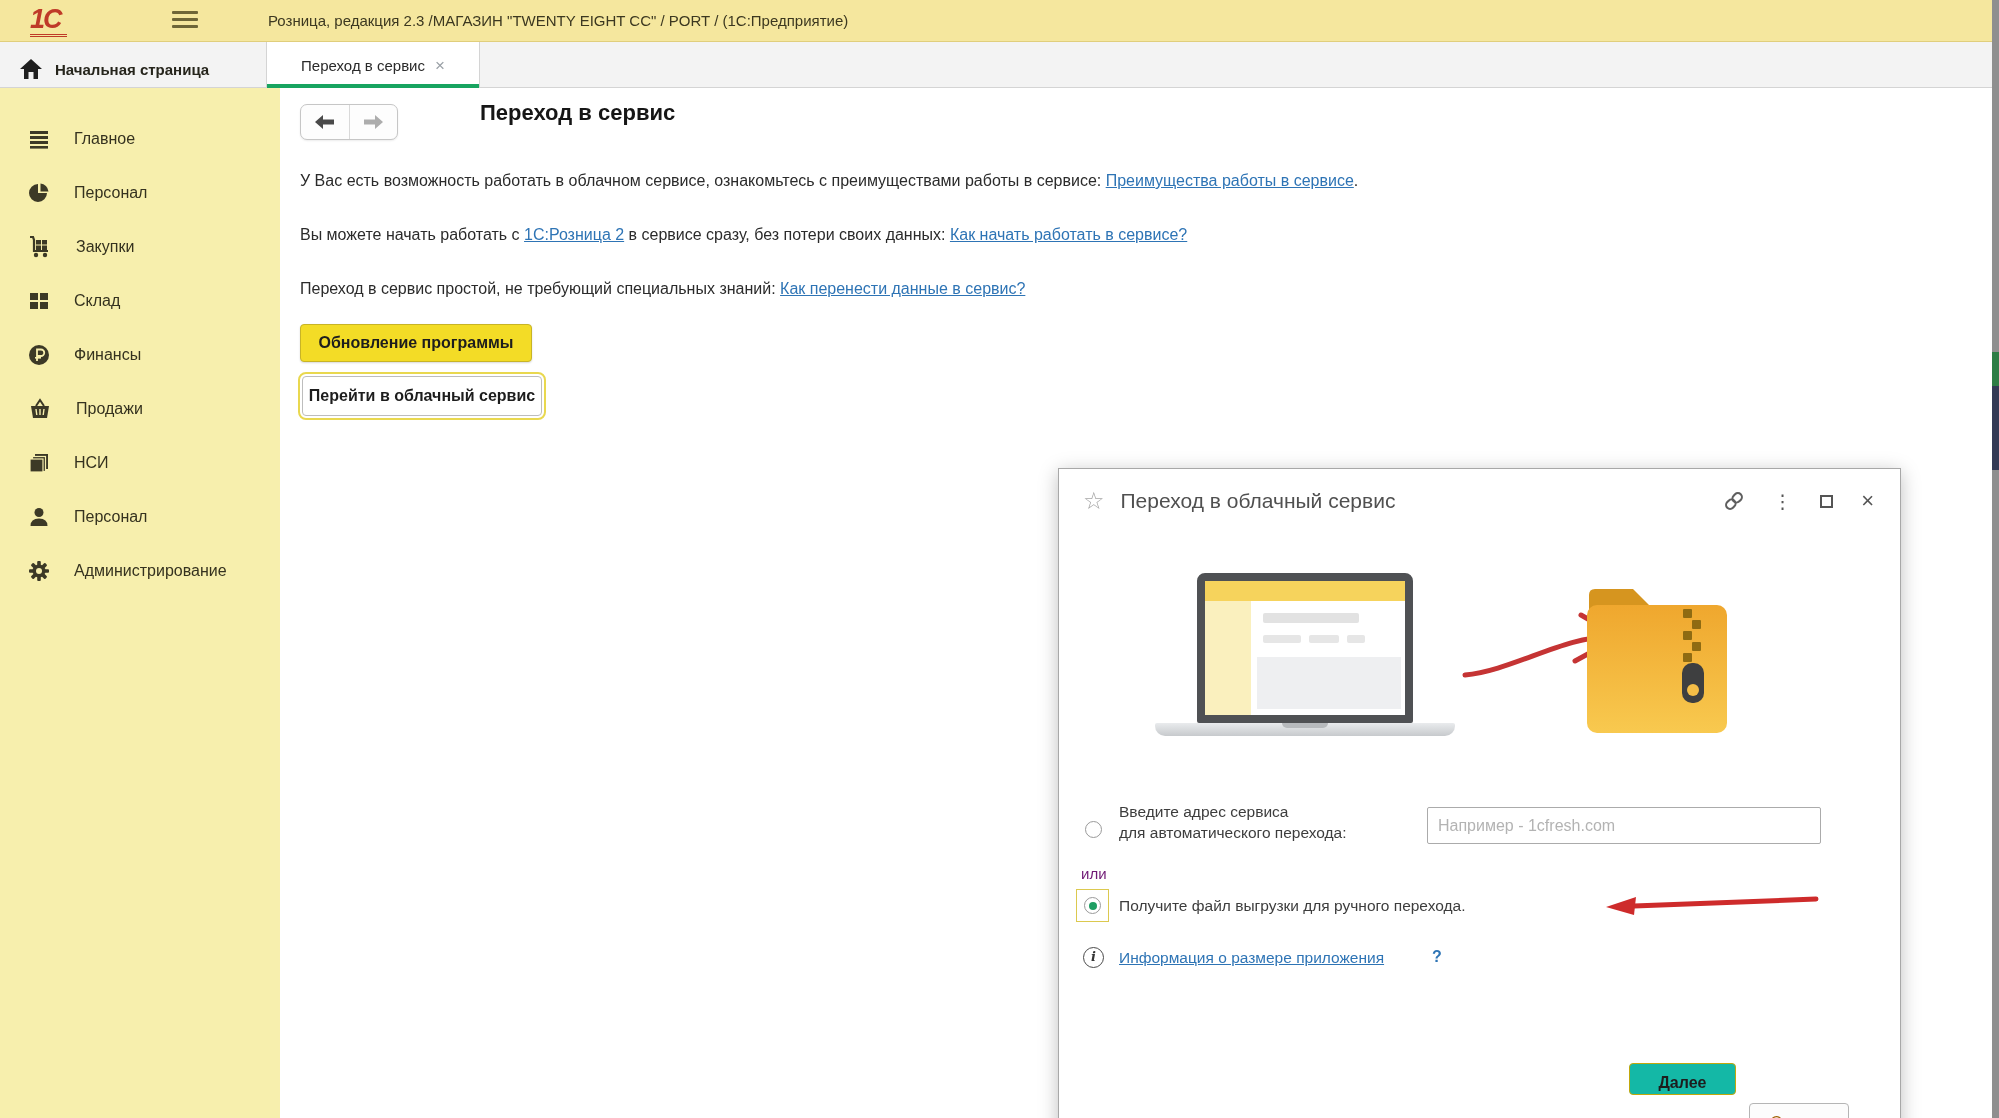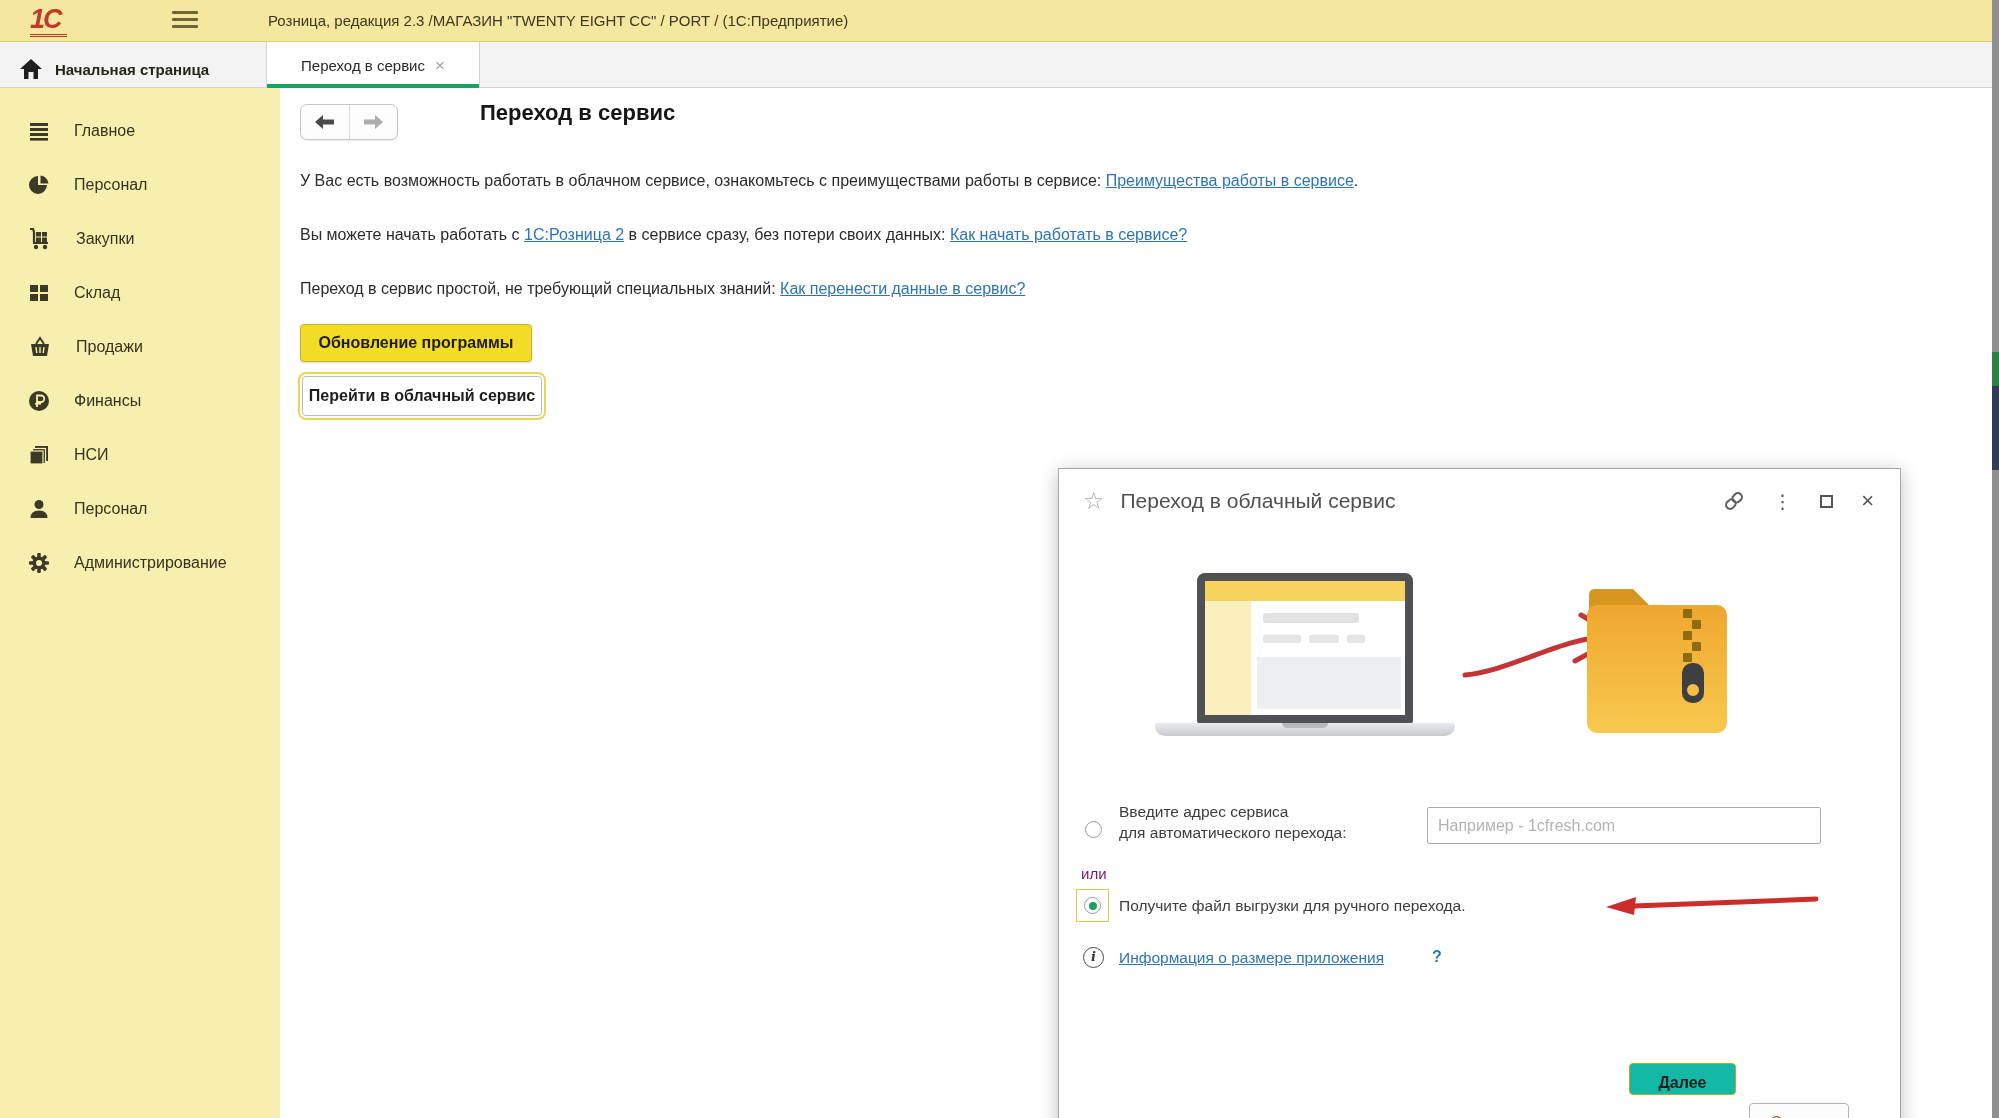--- a/index.html
+++ b/index.html
@@ -16,21 +16,21 @@
   
   .tabbar { position:absolute; top:42px; left:0; right:0; height:46px; background:#F3F3F3; border-bottom:1px solid #D4D4D4; z-index:4; }
   .tab-home { position:absolute; left:0; top:0; width:266px; height:54px; display:flex; align-items:center; padding-left:20px; gap:13px; cursor:pointer; }
   .tab-home .lbl { font-size:15px; font-weight:bold; color:#26251c; }
   .tab-active { position:absolute; left:266px; top:0; width:214px; height:46px; background:#fff; border-left:1px solid #D4D4D4; border-right:1px solid #D4D4D4; display:flex; align-items:center; justify-content:center; gap:10px; cursor:pointer; }
   .tab-active .lbl { font-size:15px; color:#2a2a2a; }
   .tab-active .green { position:absolute; left:0; right:0; bottom:0; height:4px; background:#18A460; }
   .tab-close { color:#9aa0a6; font-size:17px; line-height:17px; cursor:pointer; }
 
   
-  .sidebar { position:absolute; left:0; top:88px; width:280px; bottom:0; background:#F7EFAD; z-index:3; padding-top:16px; }
+  .sidebar { position:absolute; left:0; top:88px; width:280px; bottom:0; background:#F7EFAD; z-index:3; padding-top:24px; }
   .side-item { height:54px; display:flex; align-items:center; padding-left:28px; gap:24px; cursor:pointer; }
   .side-item .lbl { font-size:16px; color:#35321f; }
   .side-item svg { flex:0 0 auto; }
 
   
   .main { position:absolute; left:280px; top:88px; right:7px; bottom:0; background:#fff; z-index:2; }
   .navgroup { position:absolute; left:20px; top:16px; width:98px; height:36px; background:#fdfdfd; border:1px solid #C6C6C6; border-radius:7px; display:flex; box-shadow:0 1px 2px rgba(0,0,0,0.08); }
   .navbtn { flex:1; display:flex; align-items:center; justify-content:center; cursor:pointer; }
   .navbtn.back { border-right:1px solid #D9D9D9; }
   .page-title { position:absolute; left:200px; top:12px; font-size:22px; font-weight:bold; color:#161616; }
@@ -150,34 +150,34 @@
     <div class="side-item">
       <svg width="22" height="22" viewBox="0 0 22 22">
         <rect x="2" y="3" width="8" height="7" fill="#3c3926"></rect>
           <rect x="12" y="3" width="8" height="7" fill="#3c3926"></rect>
         <rect x="2" y="12" width="8" height="7" fill="#3c3926"></rect>
           <rect x="12" y="12" width="8" height="7" fill="#3c3926"></rect>
       </svg>
       <span class="lbl">Склад</span>
     </div>
     <div class="side-item">
+      <svg width="22" height="22" viewBox="0 0 22 22">
+        <circle cx="11" cy="11" r="10" fill="#3c3926"></circle>
+        <path d="M9 5.5 L13 5.5 A3.2 3.2 0 0 1 13 12 L9 12 Z M9 5.5 L9 17" stroke="#F7EFAD" stroke-width="1.8" fill="none"></path>
+        <path d="M7 13.8 L13 13.8" stroke="#F7EFAD" stroke-width="1.6"></path>
+      </svg>
+      <span class="lbl">Финансы</span>
+    </div>
+    <div class="side-item">
       <svg width="24" height="22" viewBox="0 0 24 22">
         <path d="M8 8 L12 2 L16 8" stroke="#3c3926" stroke-width="2" fill="none"></path>
         <path d="M3 8 L21 8 L19 20 L5 20 Z" fill="#3c3926"></path>
         <path d="M8 11 L8.8 17 M12 11 L12 17 M16 11 L15.2 17" stroke="#F7EFAD" stroke-width="1.4"></path>
       </svg>
       <span class="lbl">Продажи</span>
-    </div>
-    <div class="side-item">
-      <svg width="22" height="22" viewBox="0 0 22 22">
-        <circle cx="11" cy="11" r="10" fill="#3c3926"></circle>
-        <path d="M9 5.5 L13 5.5 A3.2 3.2 0 0 1 13 12 L9 12 Z M9 5.5 L9 17" stroke="#F7EFAD" stroke-width="1.8" fill="none"></path>
-        <path d="M7 13.8 L13 13.8" stroke="#F7EFAD" stroke-width="1.6"></path>
-      </svg>
-      <span class="lbl">Финансы</span>
     </div>
     <div class="side-item">
       <svg width="22" height="22" viewBox="0 0 22 22">
         <rect x="7" y="2" width="13" height="15" fill="#3c3926"></rect>
         <rect x="4.5" y="4.5" width="13" height="15" fill="#3c3926" stroke="#F7EFAD" stroke-width="1.2"></rect>
         <rect x="2" y="7" width="13" height="13" fill="#3c3926" stroke="#F7EFAD" stroke-width="1.2"></rect>
       </svg>
       <span class="lbl">НСИ</span>
     </div>
     <div class="side-item">

